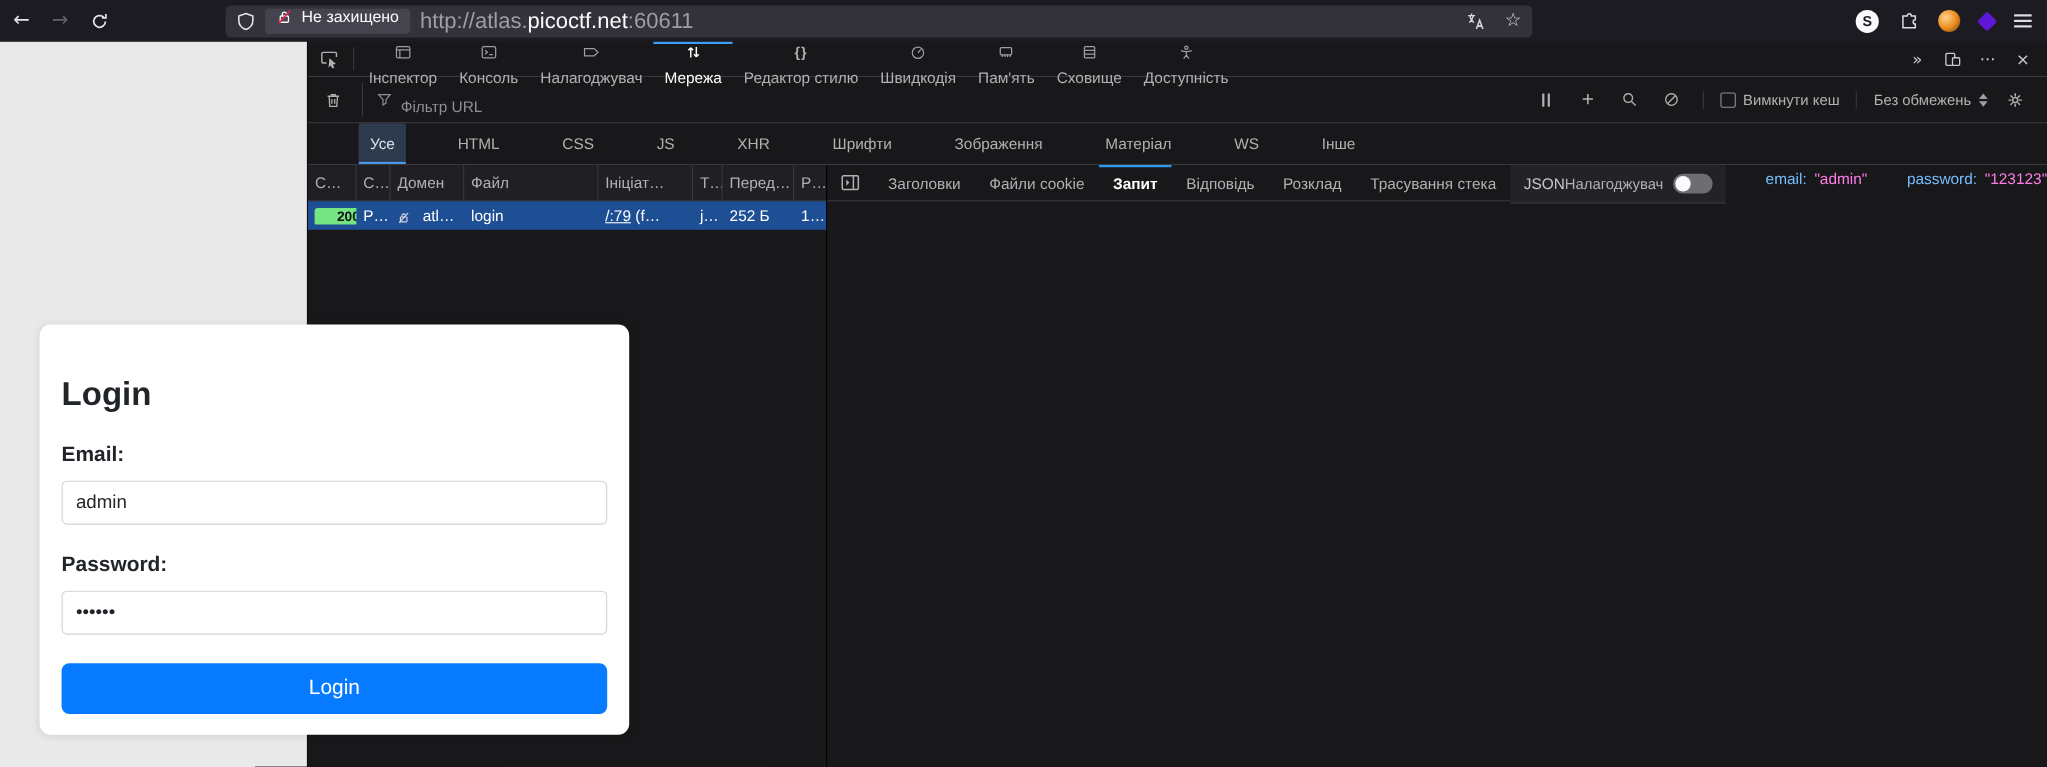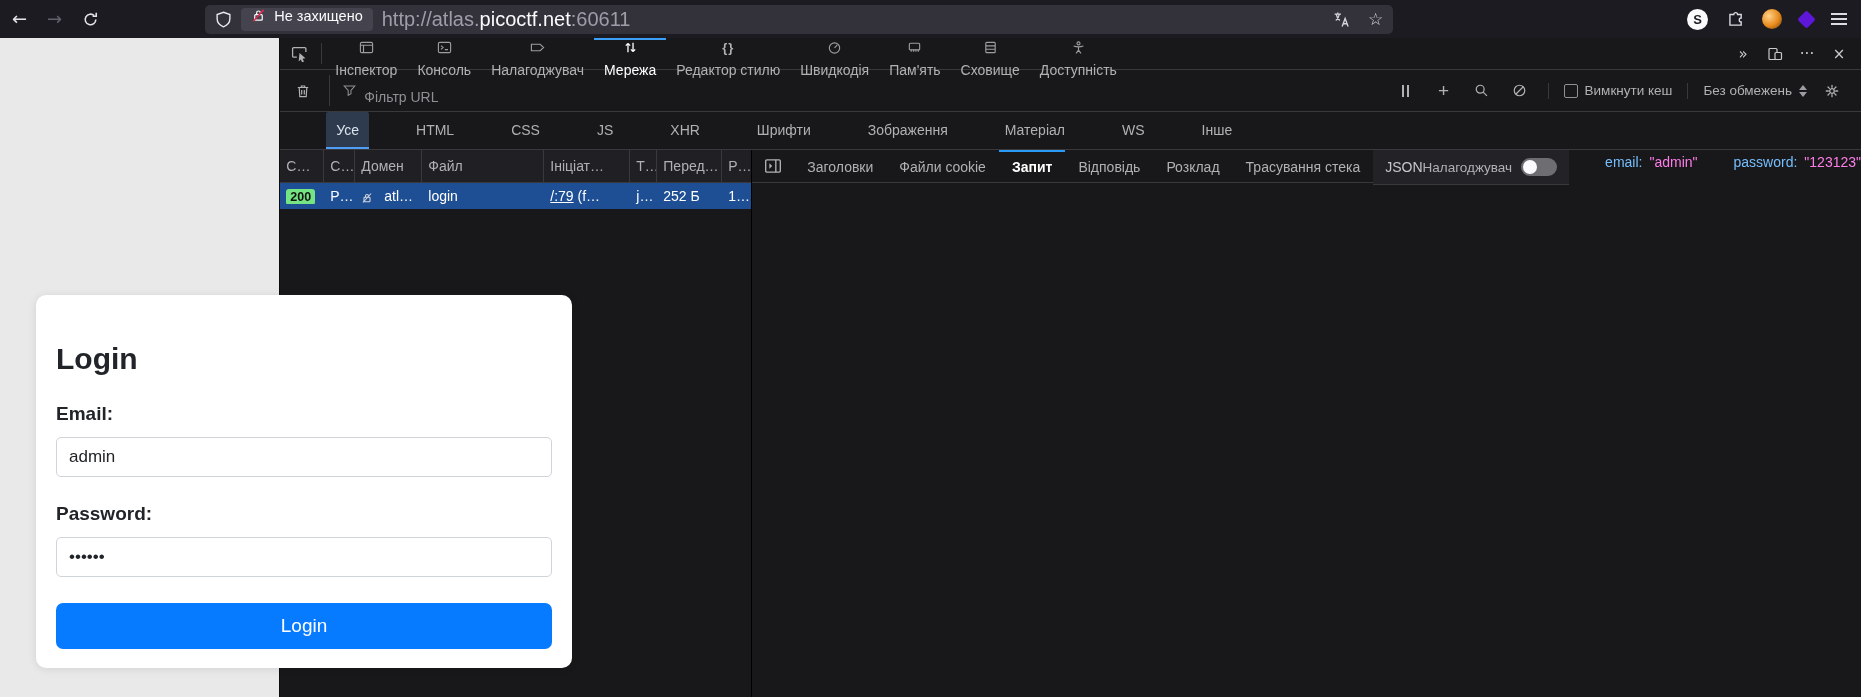--- a/index.html
+++ b/index.html
@@ -83,21 +83,21 @@
 
   .dt-body { flex:1; display:flex; min-height:0; }
 
   .net-list { width:472px; flex:0 0 472px; display:flex; flex-direction:column; border-right:1px solid #000; }
   .nl-header { height:33px; display:flex; align-items:center; background:#202024; border-bottom:1px solid #38383d;
                color:#b1b1b3; }
   .nl-header .cell { border-right:1px solid #38383d; height:100%; display:flex; align-items:center; }
   .cell { padding-left:6px; white-space:nowrap; overflow:hidden; flex:0 0 auto; }
   .c1{width:44px}.c2{width:31px}.c3{width:67px}.c4{width:122px}.c5{width:86px}.c6{width:27px}.c7{width:65px}.c8{width:30px;border-right:none!important}
   .nl-row { height:26px; display:flex; align-items:center; background:#1e4f94; color:#fff; }
-  .badge { background:#74e582; color:#101312; border-radius:3px; padding:1px 4px; font-size:12.5px; font-weight:bold; }
+  .badge { background:#74e582; color:#101312; border-radius:3px; padding:1px 20px; font-size:12.5px; font-weight:bold; }
   .domaincell { display:flex; align-items:flex-end; gap:11px; }
   .initlink { color:#fff; text-decoration:underline; }
   .nl-rest { flex:1; background:#18181a; }
 
   .net-details { flex:1; display:flex; flex-direction:row; min-width:0; }
   .nd-tabs { height:33px; display:flex; align-items:stretch; border-bottom:1px solid #38383d; }
   .nd-splitbtn { width:42px; display:flex; align-items:center; justify-content:center; background:none; border:none; color:#b1b1b3; }
   .nd-tab { display:flex; align-items:center; padding:0 13px; border-top:2px solid transparent; color:#b1b1b3; white-space:nowrap; }
   .nd-tab.active { color:#fff; border-top-color:#2a9af7; font-weight:bold; }
   .nd-filter { height:30px; display:flex; align-items:center; gap:8px; padding:0 14px; border-bottom:1px solid #38383d; }

